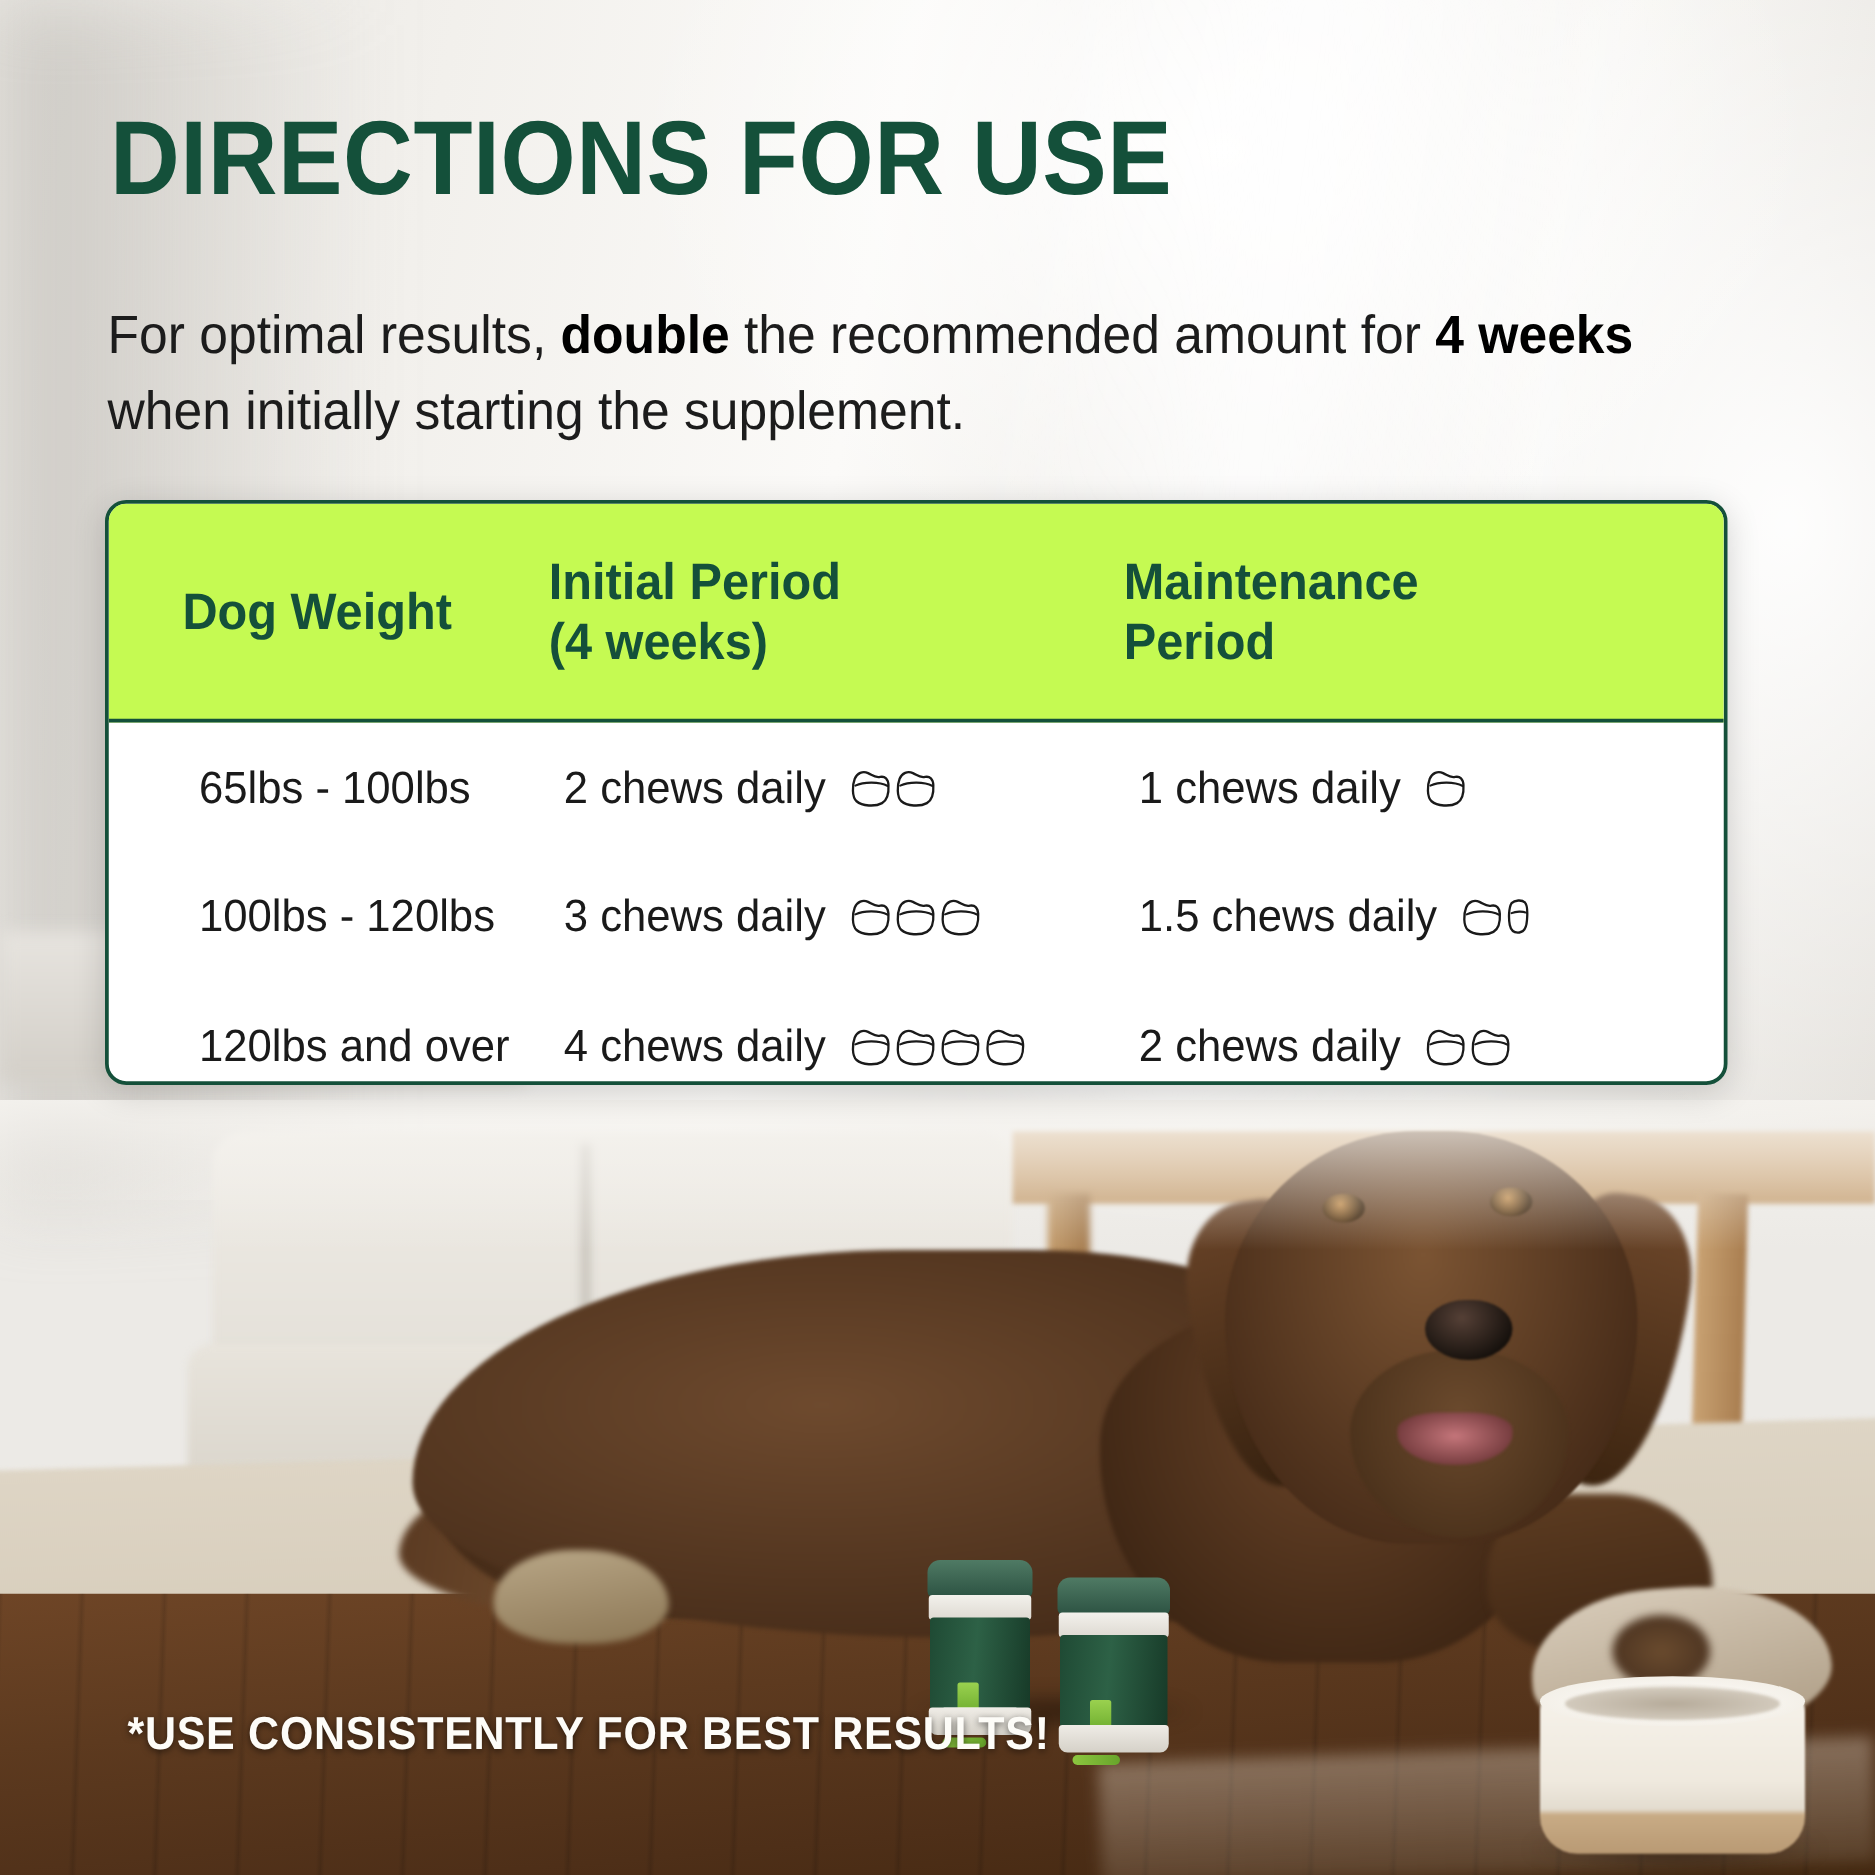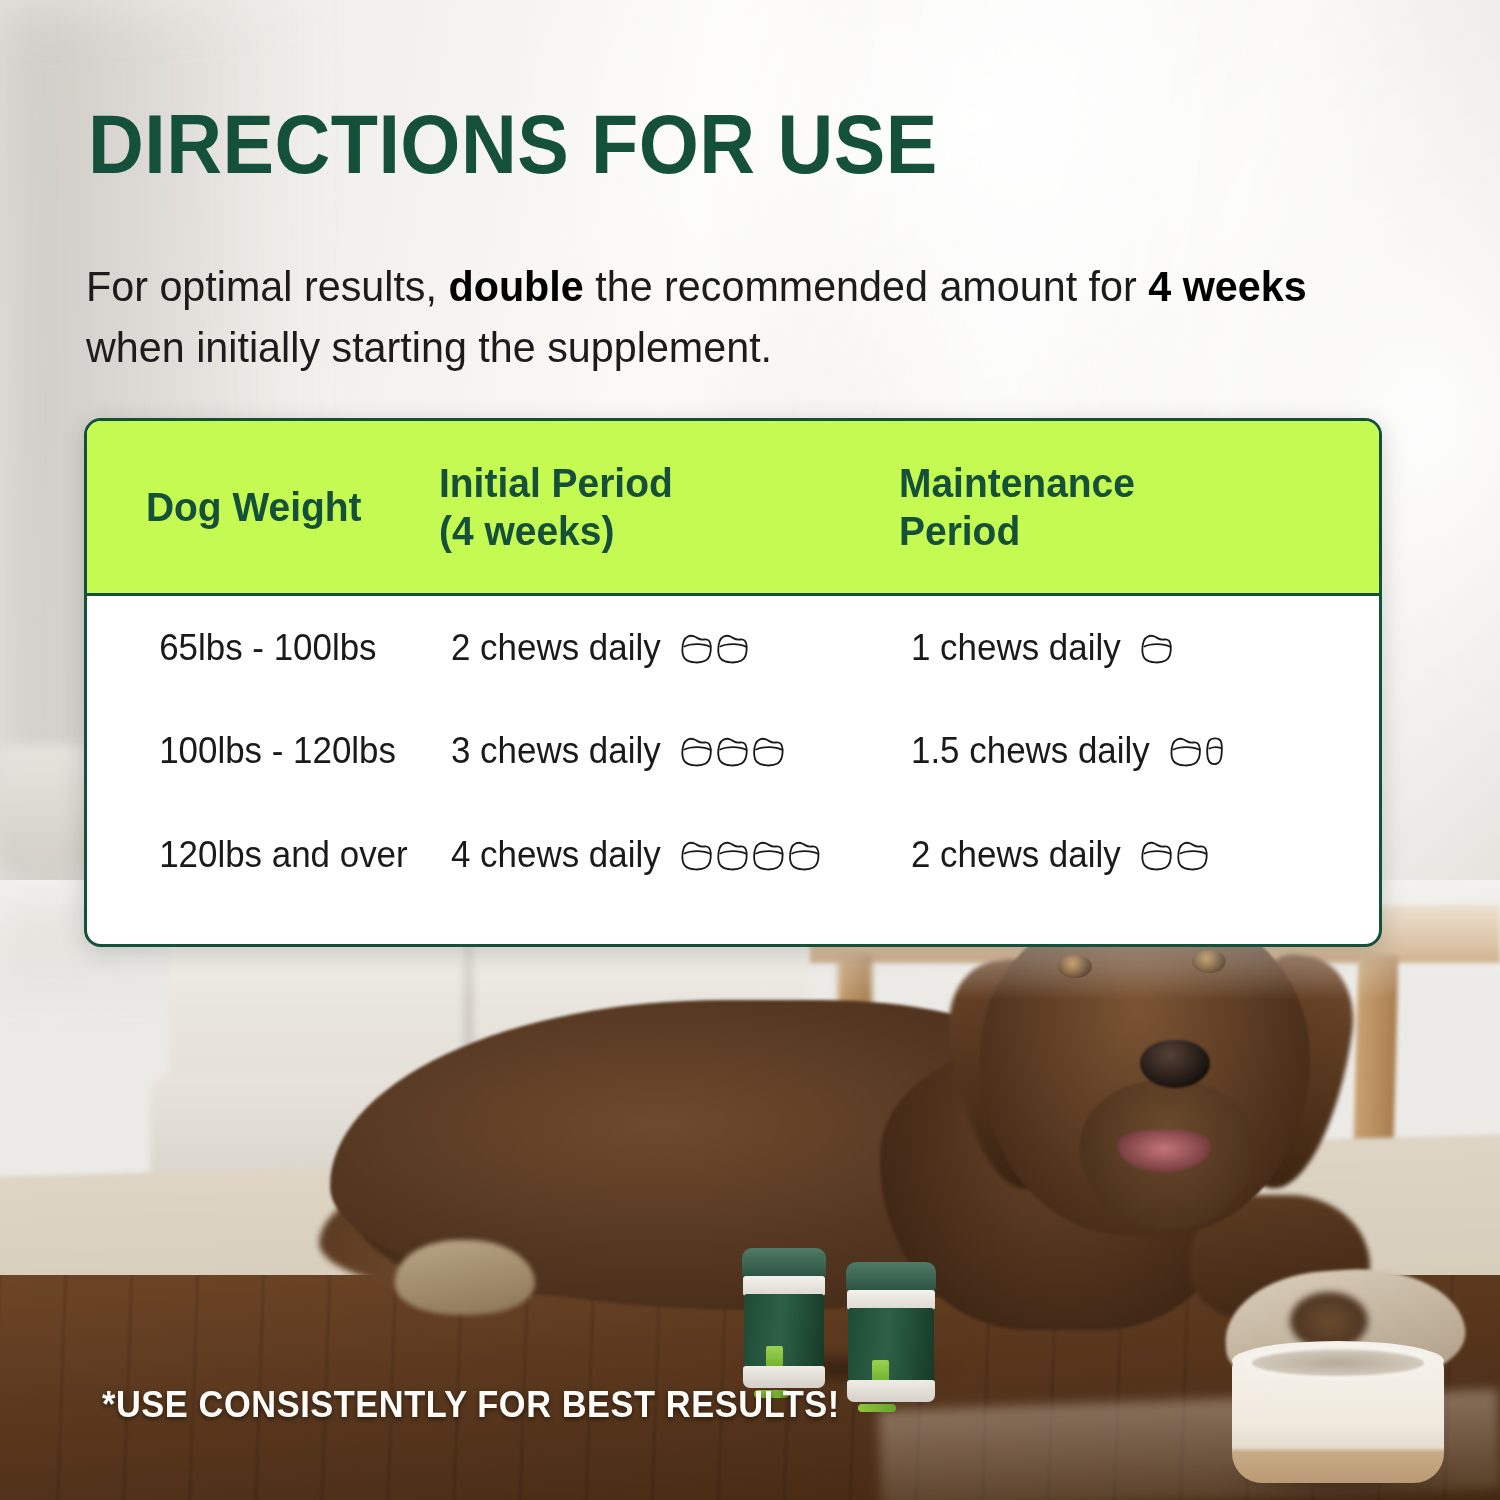--- a/index.html
+++ b/index.html
@@ -262,40 +262,40 @@
   }
 
   
   .blend{
     position:absolute; left:0; top:880px; width:1500px; height:120px;
     background:linear-gradient(180deg, rgba(245,243,239,.9), rgba(245,243,239,0));
     pointer-events:none;
   }
 
   
-  .content { position:absolute; inset:0;margin-top:18px; }
+  .content { position:absolute; inset:0; }
 
   .title{
     position:absolute; left:88px; top:78px;
     font-size:84px; font-weight:700; letter-spacing:.5px;
     color:#14503a;
     transform:scaleX(.92); transform-origin:left center;
     white-space:nowrap;
   }
 
   .subtitle{
     position:absolute; left:86px; top:238px; width:1290px;
     font-size:43px; line-height:1.42; color:#1c1c1c;
     transform:scaleX(.96); transform-origin:left center;
   }
   .subtitle b{ font-weight:700; color:#000; }
 
   
   .card{
-    position:absolute; left:84px; top:400px; width:1298px; height:529px;
+    position:absolute; left:84px; top:400px; width:1298px; height:468px;
     border:3px solid #14503a; border-radius:17px;
     background:#fff; overflow:hidden;
     box-shadow:0 6px 26px rgba(0,0,0,.16);
   }
   .thead{
     height:175px; background:#c5fa52;
     border-bottom:3px solid #14503a;
     display:flex; align-items:center;
   }
   .th{

